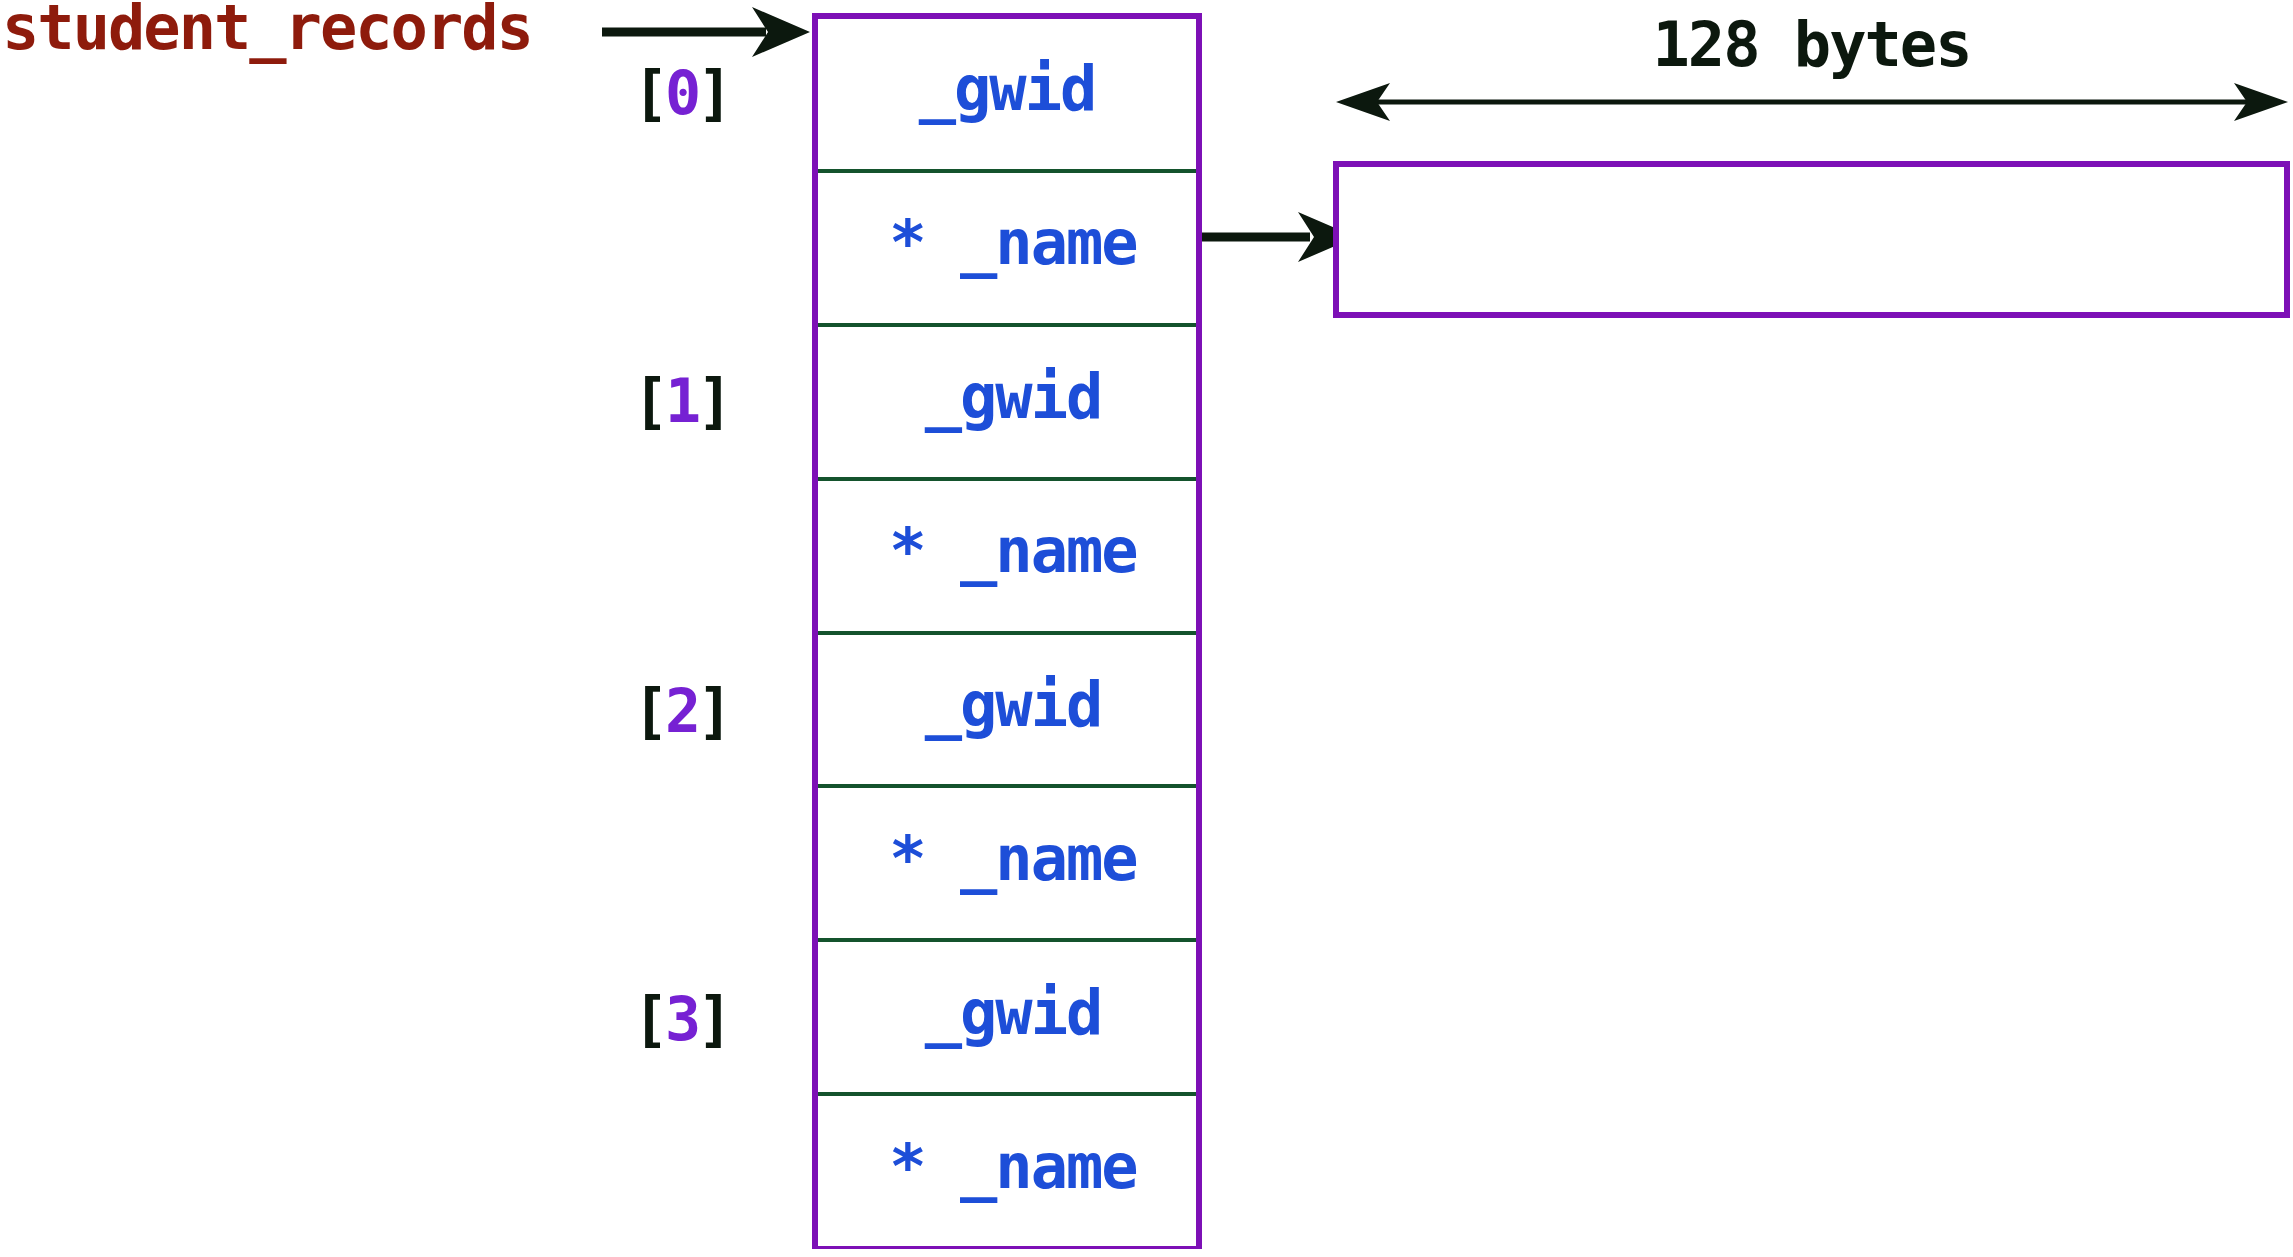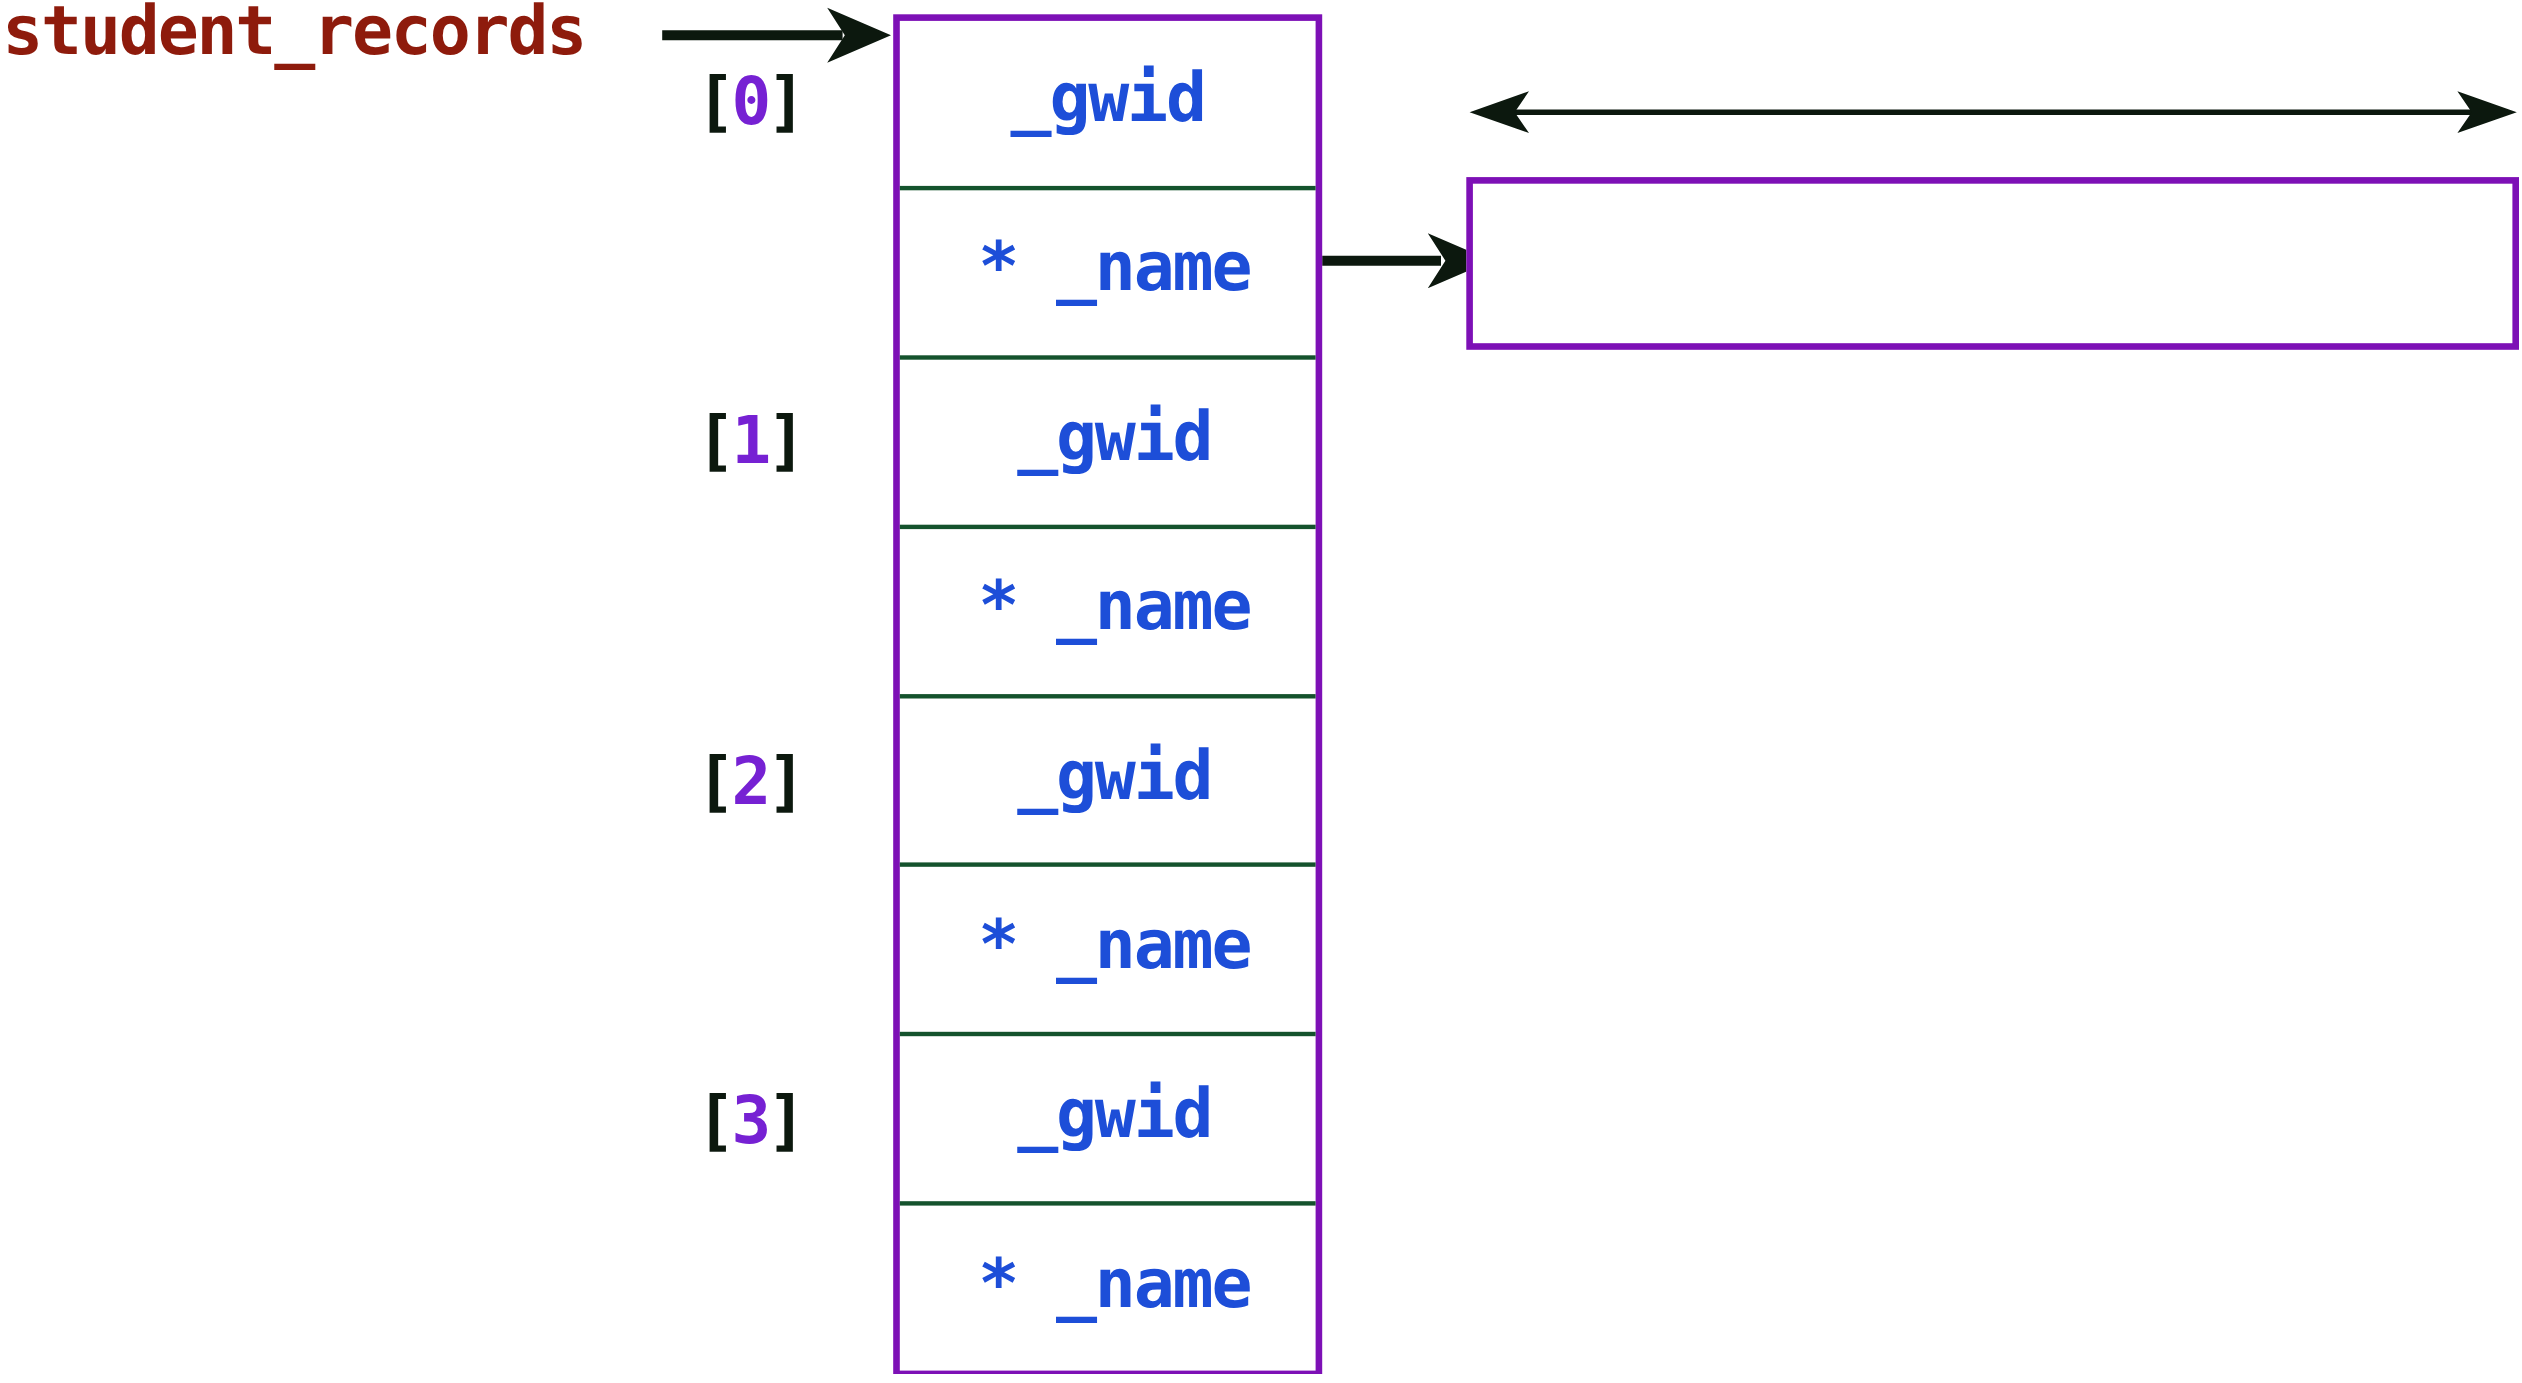--- a/index.html
+++ b/index.html
@@ -107,14 +107,15 @@
     <div class="cell">* _name</div>
   </div>
 
   <div class="index-label idx-0"><span>[</span><span class="digit">0</span><span>]</span></div>
   <div class="index-label idx-1"><span>[</span><span class="digit">1</span><span>]</span></div>
   <div class="index-label idx-2"><span>[</span><span class="digit">2</span><span>]</span></div>
   <div class="index-label idx-3"><span>[</span><span class="digit">3</span><span>]</span></div>
 
   <div class="heap-buffer"></div>
 
+  <div class="size-label">128 bytes</div>
 
 </div>
 
 </body></html>

